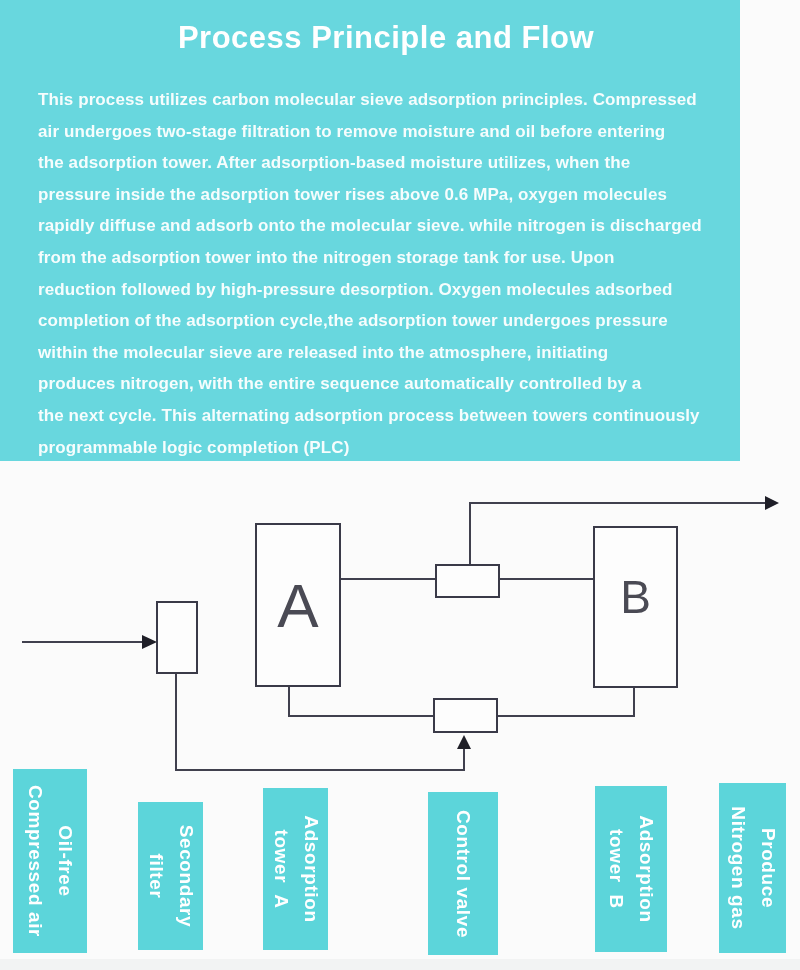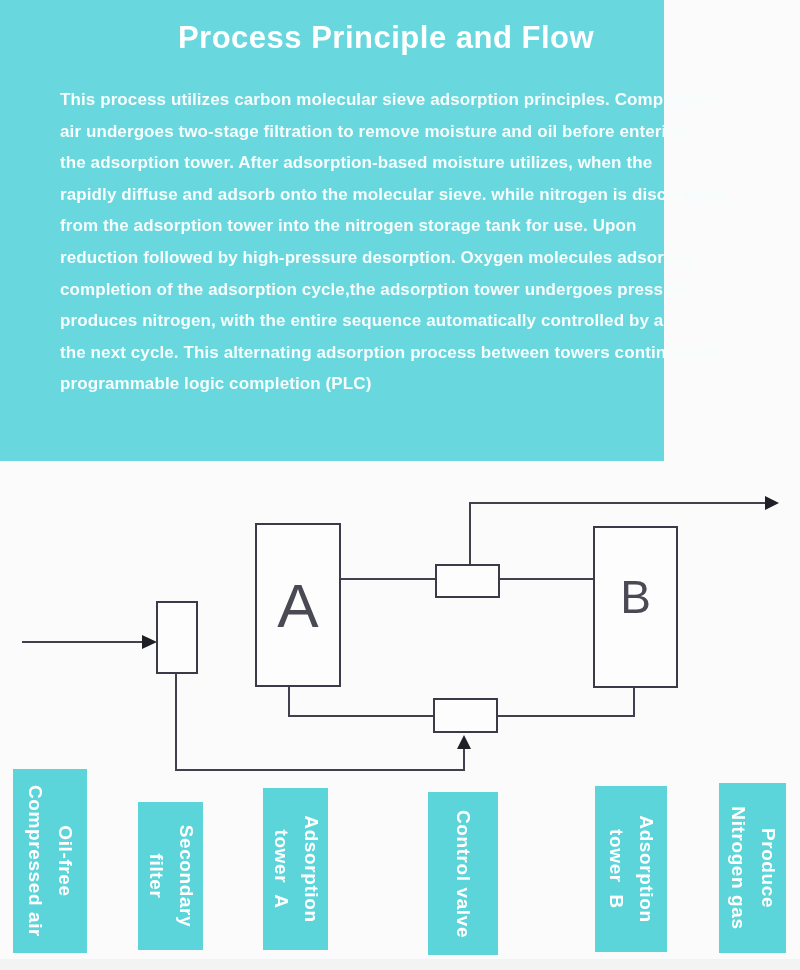--- a/index.html
+++ b/index.html
@@ -3,34 +3,34 @@
 <meta charset="utf-8">
 <style>
   html,body{margin:0;padding:0;}
   body{
     width:800px;height:970px;position:relative;overflow:hidden;
     background:#fbfbfb;
     font-family:"Liberation Sans",sans-serif;
   }
   
   .intro{
-    position:absolute;left:0;top:0;width:664px;height:461px;
+    position:absolute;left:0;top:0;width:740px;height:461px;
     background:#68d7de;
   }
   .title{
     margin:0;position:absolute;left:0;top:20px;width:800px;
     text-align:center;padding-right:0;box-sizing:border-box;
     transform:translateX(-14px);
     color:#ffffff;font-size:31px;font-weight:bold;letter-spacing:0.5px;
   }
   .para{
     position:absolute;left:38px;top:84px;width:760px;
     color:#f6fdfd;font-size:17px;font-weight:bold;letter-spacing:0.1px;
   }
-  .pline{height:31.6px;line-height:31.6px;white-space:pre;margin-left:22px;}
+  .pline{height:31.6px;line-height:31.6px;white-space:pre;}
 
   
   .diagram{position:absolute;left:0;top:461px;width:800px;height:310px;}
   .box{
     position:absolute;background:#fdfdfd;border:2px solid #3a3a48;box-sizing:border-box;
   }
   .tower-a{left:255px;top:62px;width:86px;height:164px;}
   .tower-b{left:593px;top:65px;width:85px;height:162px;}
   .filter-box{left:156px;top:140px;width:42px;height:73px;}
   .valve-top{left:435px;top:103px;width:65px;height:34px;}
@@ -94,24 +94,26 @@
 </style>
 </head>
 <body>
 
 <section class="intro">
   <h1 class="title">Process Principle and Flow</h1>
   <div class="para">
     <div class="pline">This process utilizes carbon molecular sieve adsorption principles. Compressed</div>
     <div class="pline">air undergoes two-stage filtration to remove moisture and oil before entering</div>
     <div class="pline">the adsorption tower. After adsorption-based moisture utilizes, when the</div>
+    <div class="pline">pressure inside the adsorption tower rises above 0.6 MPa, oxygen molecules</div>
     <div class="pline">rapidly diffuse and adsorb onto the molecular sieve. while nitrogen is discharged</div>
     <div class="pline">from the adsorption tower into the nitrogen storage tank for use. Upon</div>
     <div class="pline">reduction followed by high-pressure desorption. Oxygen molecules adsorbed</div>
     <div class="pline">completion of the adsorption cycle,the adsorption tower undergoes pressure</div>
+    <div class="pline">within the molecular sieve are released into the atmosphere, initiating</div>
     <div class="pline">produces nitrogen, with the entire sequence automatically controlled by a</div>
     <div class="pline">the next cycle. This alternating adsorption process between towers continuously</div>
     <div class="pline">programmable logic completion (PLC)</div>
   </div>
 </section>
 
 <section class="diagram">
 
   <div class="ln ln-inlet"></div>
   <div class="ln ln-a-out"></div>

